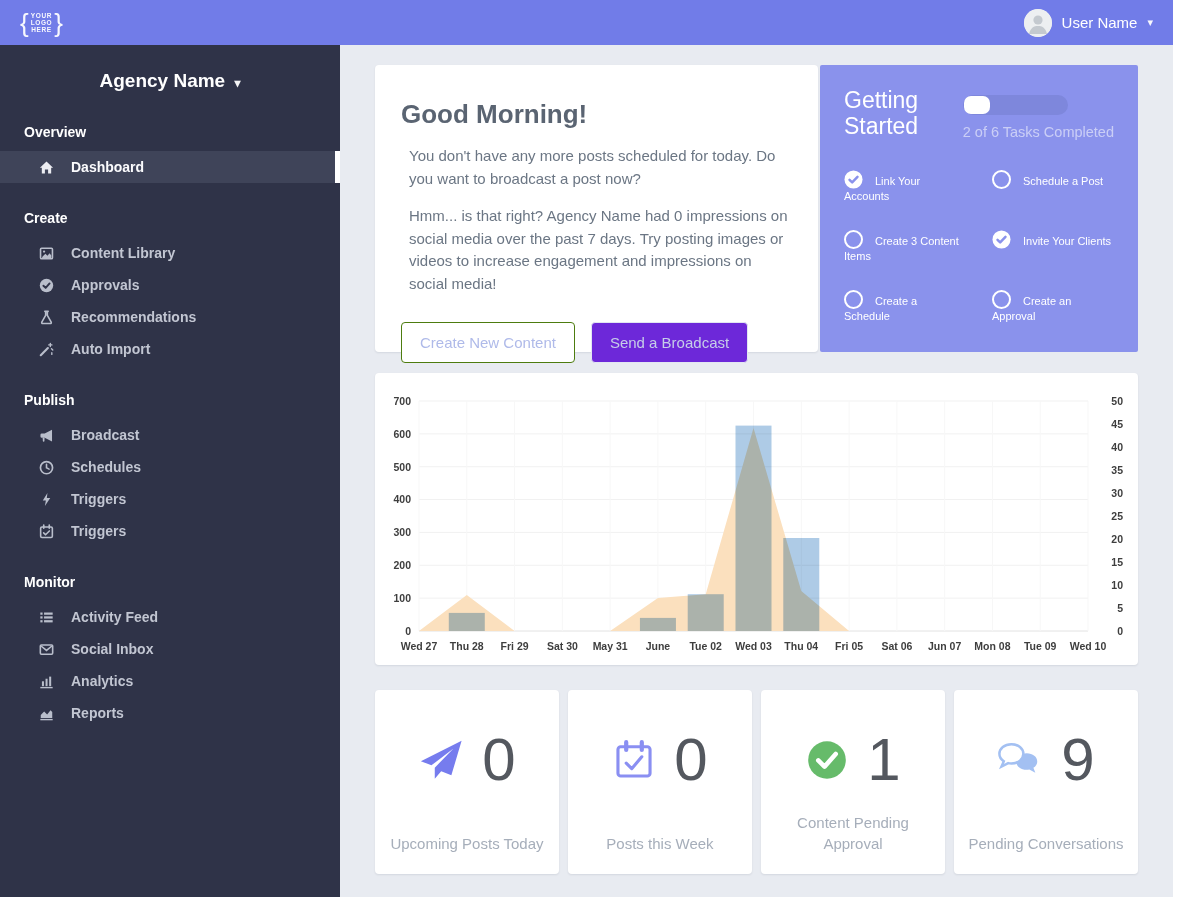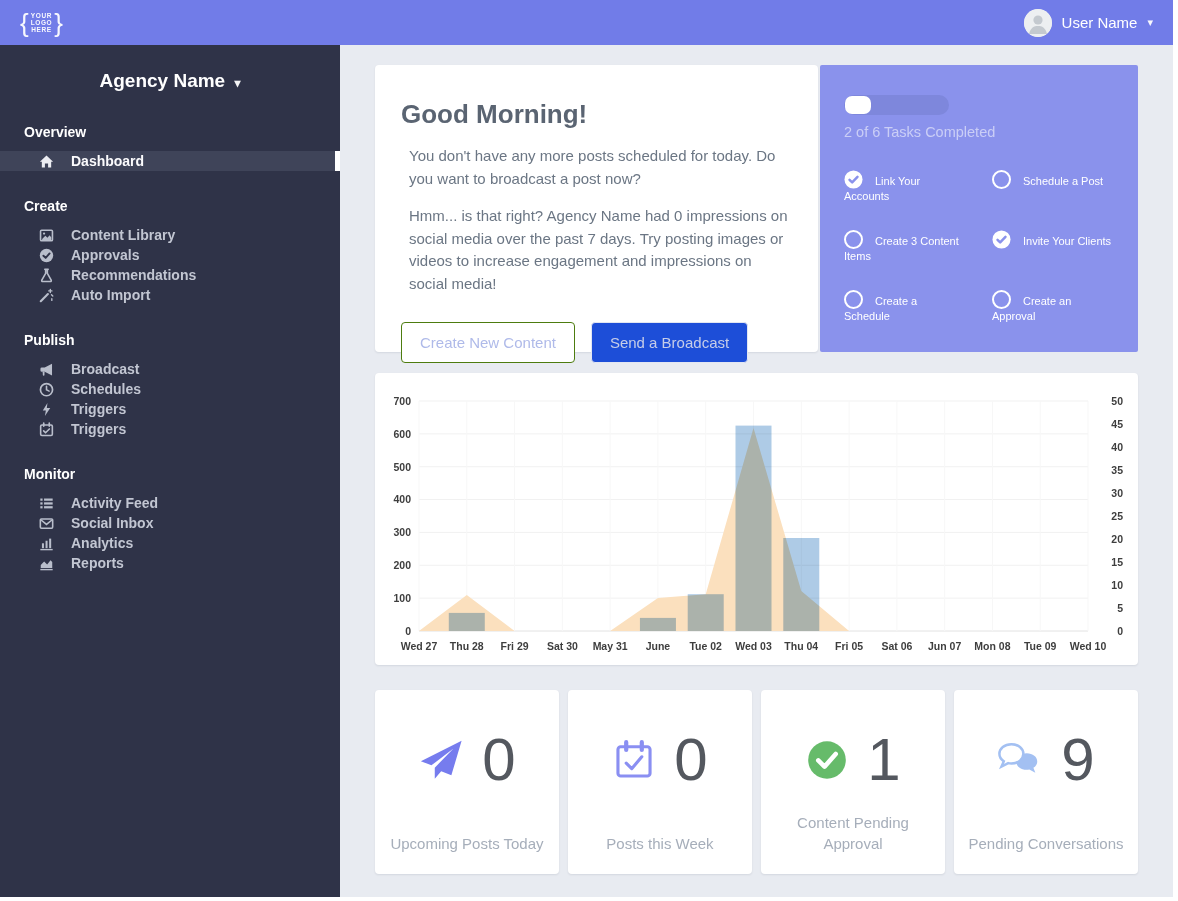--- a/index.html
+++ b/index.html
@@ -15,38 +15,38 @@
   .avatar{width:28px;height:28px;border-radius:50%;overflow:hidden;background:#EDEFF1;display:block;}
   .chev{font-size:11px;opacity:.95;}
   
   .shell{flex:1;display:flex;min-height:0;}
   
   .sidebar{width:340px;flex:0 0 340px;background:#2F3348;color:#C2C6D2;overflow:hidden;}
   .agency{color:#fff;font-size:19px;font-weight:bold;text-align:center;padding-top:25px;cursor:pointer;}
   .agency .chev{font-size:12px;color:#fff;margin-left:4px;}
   .nav-section-title{color:#fff;font-size:14px;font-weight:bold;padding-left:24px;margin-top:27px;margin-bottom:11px;}
   .nav-section:first-of-type .nav-section-title{margin-top:32px;}
-  .nav-item{position:relative;height:20px;display:flex;align-items:center;padding-left:38px;gap:16px;font-size:14px;font-weight:bold;cursor:pointer;}
+  .nav-item{position:relative;height:32px;display:flex;align-items:center;padding-left:38px;gap:16px;font-size:14px;font-weight:bold;cursor:pointer;}
   .nav-item .nav-icon{width:17px;height:17px;color:#B9BECB;flex:0 0 auto;display:flex;align-items:center;}
   .nav-item .nav-icon svg{width:17px;height:17px;display:block;}
   .nav-item.active{background:#3F4459;color:#FBFBFD;}
   .nav-item.active .nav-icon{color:#ECEDF2;}
   .active-stripe{position:absolute;right:0;top:0;bottom:0;width:5px;background:#fff;}
   
   .main{flex:1;background:#E8EBF1;padding:20px 35px 0 35px;overflow:hidden;}
   .row1{display:flex;gap:2px;height:287px;}
   .card{background:#fff;border-radius:4px;box-shadow:0 1px 2px rgba(40,50,70,.10);}
   
   .greeting{flex:1;padding:26px 26px 0 26px;box-sizing:border-box;}
   .greeting h1{margin:8px 0 0 0;font-size:26px;color:#5A6472;font-weight:bold;}
   .greeting p{font-size:15px;color:#6B7684;line-height:1.5;margin:15px 0 0 8px;max-width:420px;}
   .btn-row{margin-top:27px;display:flex;gap:16px;}
   .btn{font-family:"Liberation Sans",sans-serif;font-size:15px;border-radius:4px;padding:11px 18px;cursor:pointer;}
   .btn-outline{background:#fff;border:1px solid #4d7c0f;color:#AFBAE9;}
-  .btn-muted{background:#1d4ed8;border:1px solid #E2E6F2;color:#C6CDE8;}
+  .btn-muted{background:#6d28d9;border:1px solid #E2E6F2;color:#C6CDE8;}
   
   .gs{width:318px;flex:0 0 318px;background:#8A92EC;border-radius:2px;color:#fff;padding:22px 24px;box-sizing:border-box;height:287px;}
   .gs-head{display:flex;gap:16px;}
   .gs-title{font-size:23px;line-height:1.15;width:104px;font-weight:400;}
   .gs-progress{flex:1;padding-top:8px;}
   .gs-track{width:105px;height:20px;background:#7E87DC;border-radius:10px;position:relative;}
   .gs-knob{position:absolute;left:1px;top:1px;width:26px;height:18px;background:#fff;border-radius:7px;}
   .gs-ptext{margin-top:9px;font-size:14.5px;color:rgba(255,255,255,.55);white-space:nowrap;}
   .gs-tasks{margin-top:30px;display:grid;grid-template-columns:1fr 1fr;column-gap:26px;row-gap:26px;font-size:11px;}
   .task{line-height:1.35;cursor:pointer;}
@@ -251,20 +251,21 @@
           <p>You don't have any more posts scheduled for today. Do you want to broadcast a post now?</p>
           <p>Hmm... is that right? Agency Name had 0 impressions on social media over the past 7 days. Try posting images or videos to increase engagement and impressions on social media!</p>
           <div class="btn-row">
             <button class="btn btn-outline">Create New Content</button>
             <button class="btn btn-muted">Send a Broadcast</button>
           </div>
         </section>
 
         <section class="gs">
           <div class="gs-head">
+            <div class="gs-title">Getting Started</div>
             <div class="gs-progress">
               <div class="gs-track">
                 <div class="gs-knob"></div>
               </div>
               <div class="gs-ptext">2 of 6 Tasks Completed</div>
             </div>
           </div>
           <div class="gs-tasks" id="gs-tasks">
               <div class="task"><span class="task-check"><svg viewBox="0 0 20 20" width="19" height="19">
                     <circle cx="10" cy="10" r="9.5" fill="#fff"></circle>

